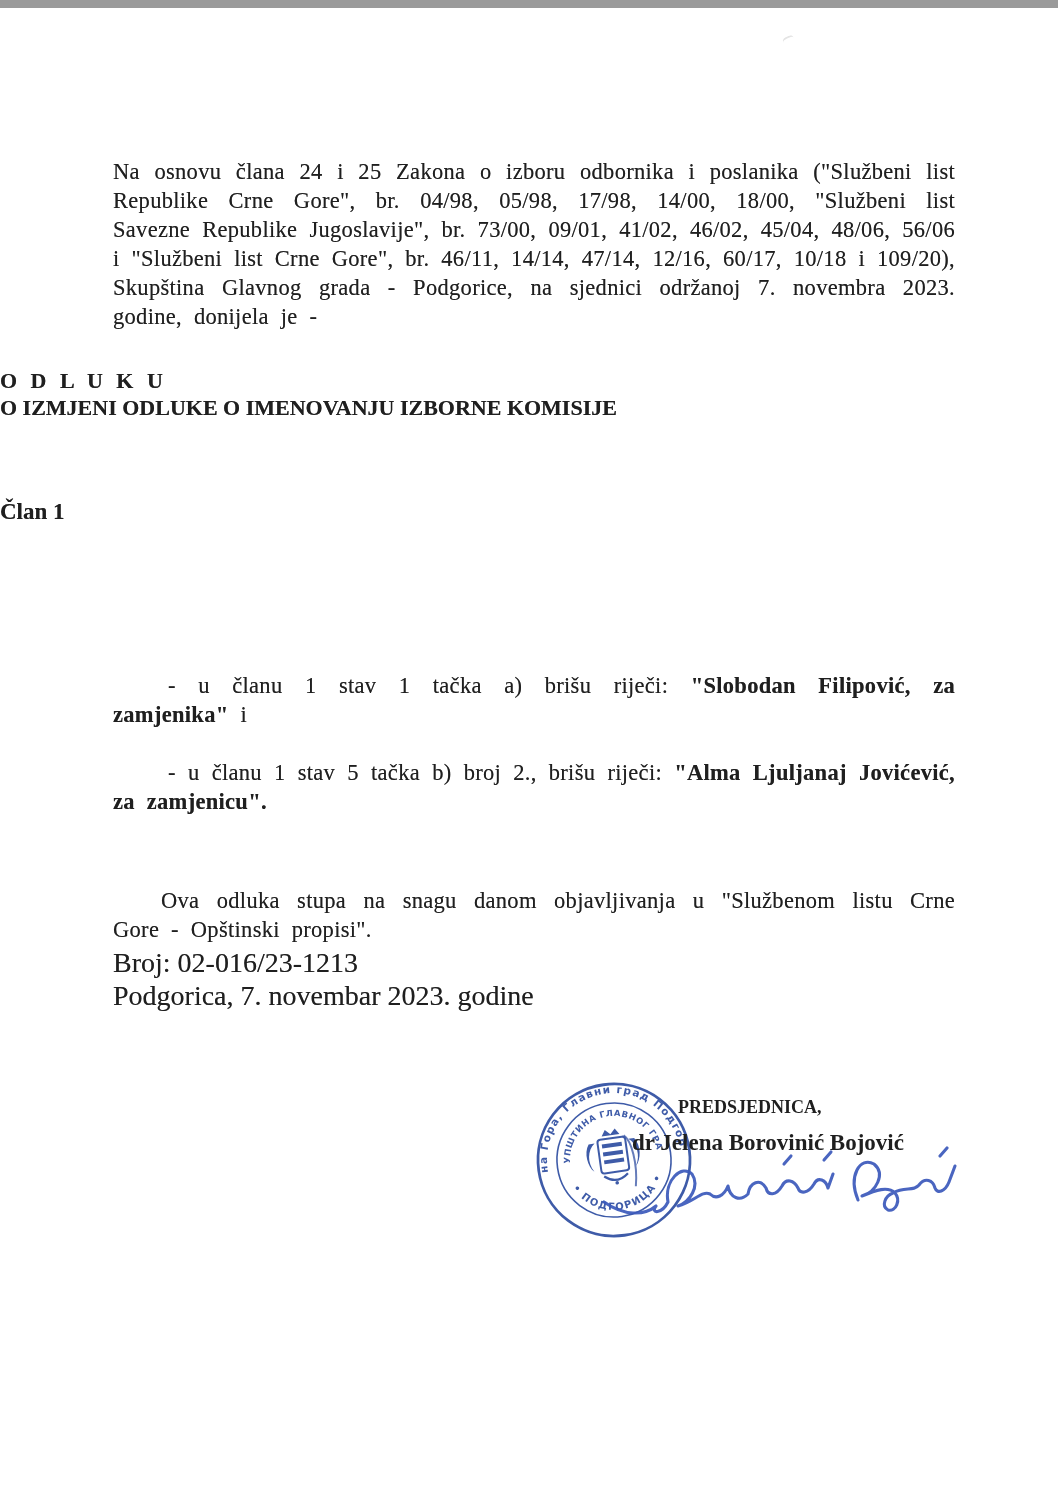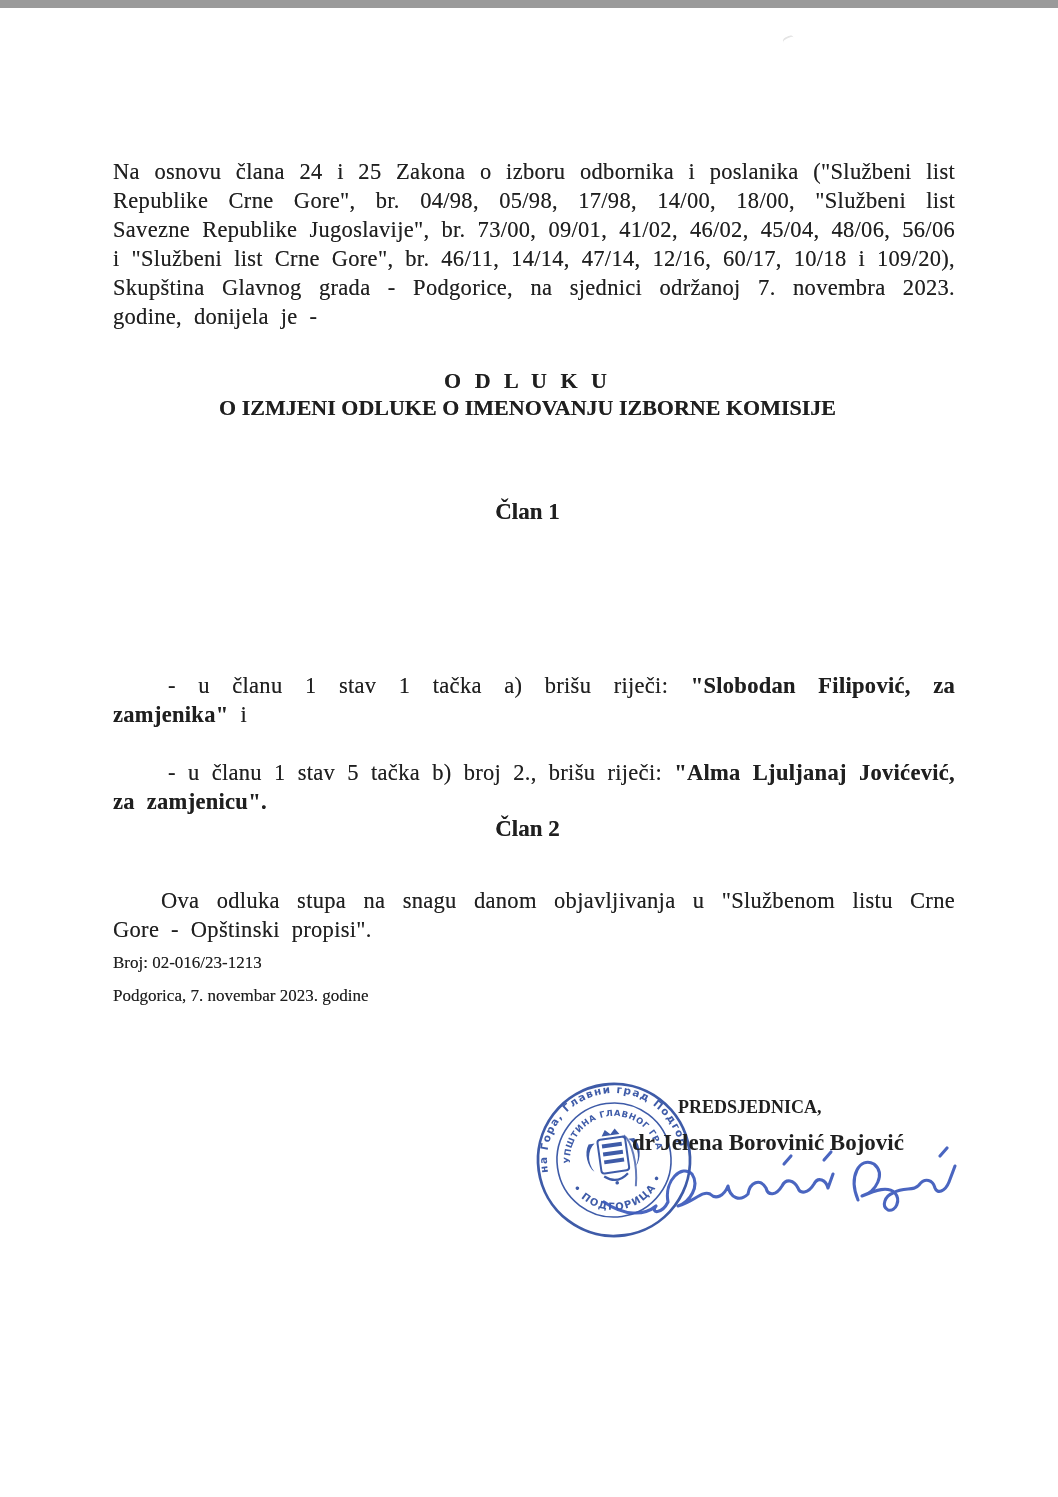--- a/index.html
+++ b/index.html
@@ -14,26 +14,26 @@
   }
   .blk{position:absolute;}
   .para{
     width:842px;left:113px;
     font-size:22.5px;line-height:29px;
     text-align:justify;text-align-last:left;
     letter-spacing:0.3px;word-spacing:6px;
     text-shadow:0 0 0.4px rgba(0,0,0,.5);
   }
   .indent{text-indent:62px;}
-  .center{left:0;width:1055px;text-align:center;}
+  .center{left:0;width:1055px;text-align:left;}
   .bold{font-weight:bold;}
   .title-line{font-size:22px;font-weight:bold;line-height:27px;text-shadow:0 0 0.4px rgba(0,0,0,.55);}
   .spaced{letter-spacing:4px;}
   .heading{font-size:23px;font-weight:bold;text-shadow:0 0 0.4px rgba(0,0,0,.55);}
-  .plain-line{font-size:17px;line-height:29px;text-shadow:0 0 0.4px rgba(0,0,0,.5);}
+  .plain-line{font-size:28px;line-height:29px;text-shadow:0 0 0.4px rgba(0,0,0,.5);}
   .sig-role{font-size:18px;font-weight:bold;}
   .sig-name{font-size:23px;font-weight:bold;}
   .stamp-svg{position:absolute;left:531px;top:1069px;z-index:1;}
   .sign-svg{position:absolute;left:598px;top:1128px;z-index:3;}
   .sig-text{z-index:2;}
   .faint-mark{
     position:absolute;left:783px;top:28px;width:12px;height:8px;
     border-top:2px solid #cfcfcf;border-radius:40%;
     transform:rotate(-25deg);opacity:.55;
   }
@@ -52,21 +52,20 @@
     <div class="title-line">O IZMJENI ODLUKE O IMENOVANJU IZBORNE KOMISIJE</div>
   </div>
 
   <div class="blk center heading" style="top:491px;">Član 1</div>
 
 
   <p class="blk para" style="top:640px;text-indent:55px;"><span>- u članu 1 stav 1 tačka a) brišu riječi: </span><b class="bold">"Slobodan Filipović, za zamjenika"</b><span> i</span></p>
 
   <p class="blk para" style="top:727px;text-indent:55px;"><span>- u članu 1 stav 5 tačka b) broj 2., brišu riječi: </span><b class="bold">"Alma Ljuljanaj Jovićević, za zamjenicu"</b><b class="bold">.</b></p>
 
-  <div class="blk center heading" style="top:808px;">Član 2</div>
 
   <p class="blk para indent" style="top:855px;text-indent:48px;">Ova odluka stupa na snagu danom objavljivanja u "Službenom listu Crne Gore - Opštinski propisi".</p>
 
   <div class="blk plain-line" style="top:940px;left:113px;">Broj: 02-016/23-1213</div>
 
   <div class="blk plain-line" style="top:973px;left:113px;">Podgorica,  7. novembar 2023. godine</div>
 
 
   <div class="blk sig-role sig-text" style="top:1089px;left:678px;">PREDSJEDNICA,</div>
 

